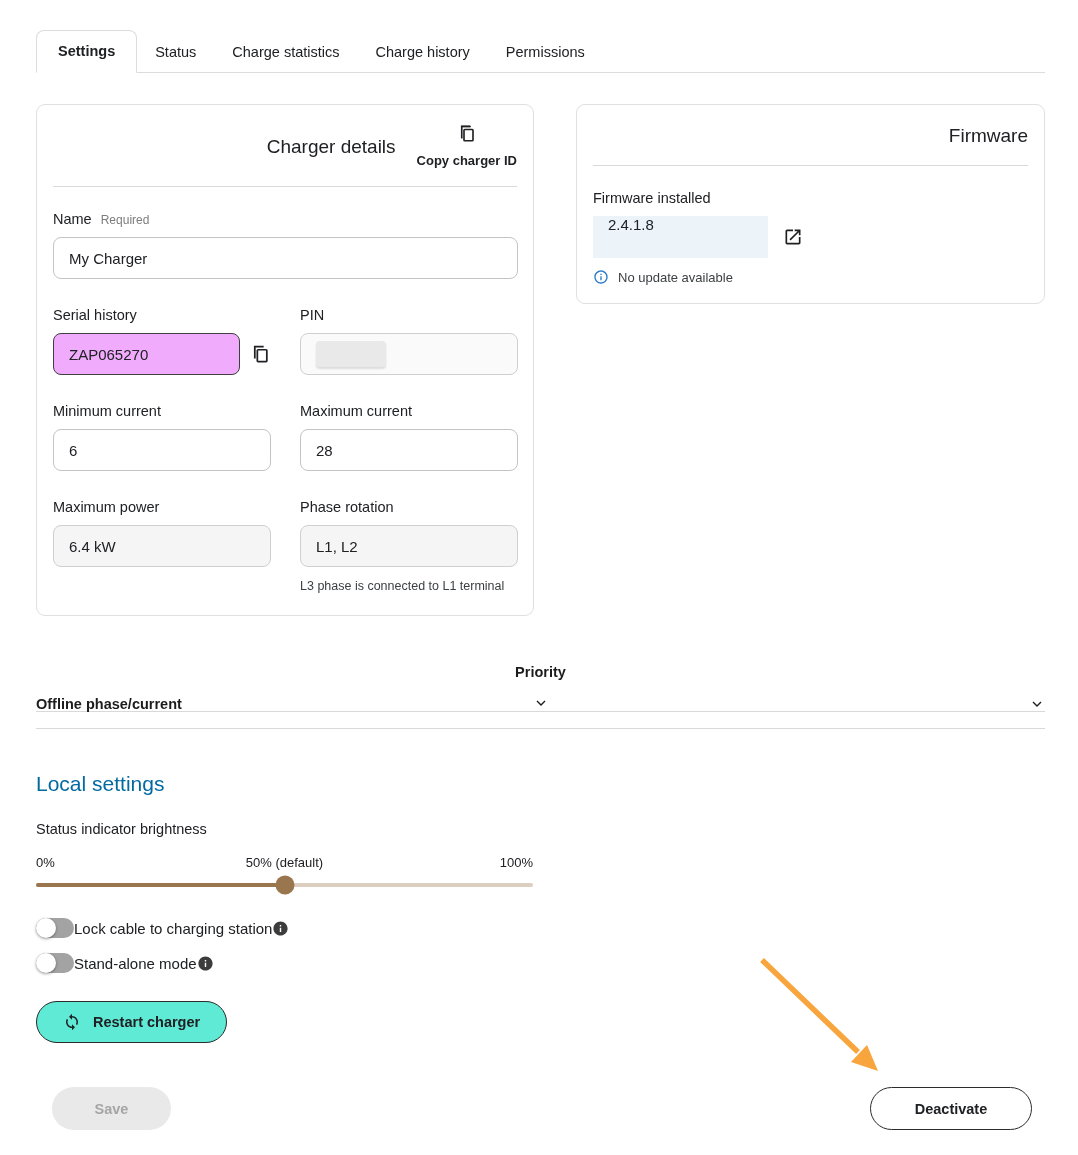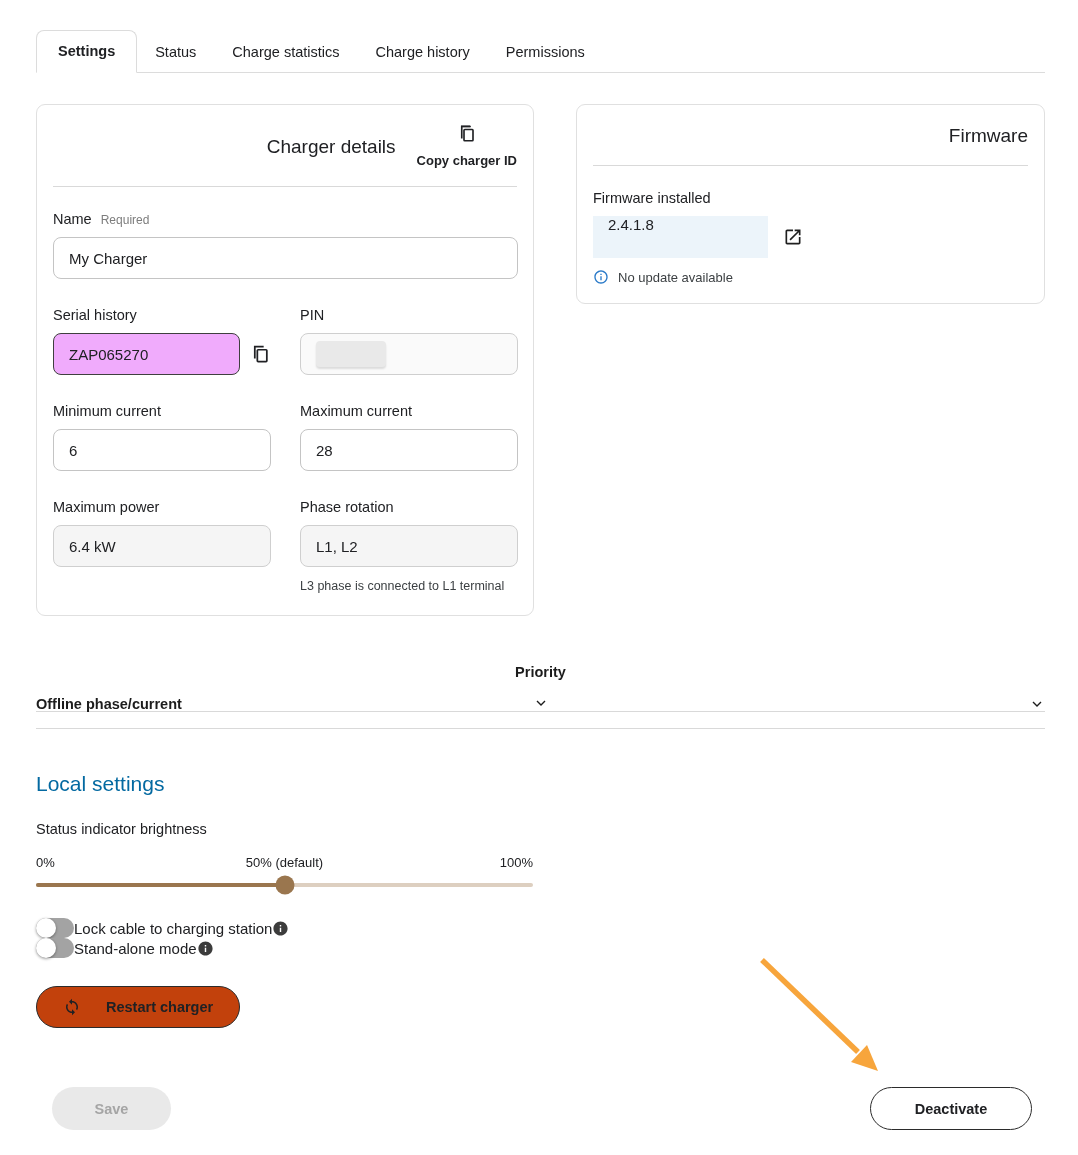--- a/index.html
+++ b/index.html
@@ -61,26 +61,26 @@
   .brightness-lbl { font-size:14.5px; margin-top:25px; }
   .slider { width:497px; margin-top:18px; position:relative; }
   .slider-labels { display:flex; justify-content:space-between; font-size:13px; color:#202124; }
   .slider-mid { position:absolute; left:50%; transform:translateX(-50%); top:0; }
   .track { position:relative; margin-top:13px; height:4px; border-radius:2px; background:#ddcfc0; }
   .track-fill { position:absolute; left:0; top:0; bottom:0; width:var(--pct,50%); background:#9a764e; border-radius:2px; }
   .thumb { position:absolute; left:var(--pct,50%); top:50%; transform:translate(-50%,-50%); width:19px; height:19px; border-radius:50%; background:#9a764e; cursor:pointer; }
 
   .toggle-row { display:flex; align-items:center; margin-top:0; }
   .toggle-row.first { margin-top:31px; }
-  .toggle-row.second { }
+  .toggle-row.second { margin-top:15px; }
   .switch { position:relative; width:38px; height:20px; border-radius:10px; background:#a3a3a3; cursor:pointer; flex:0 0 auto; }
   .knob { position:absolute; left:0; top:0; width:20px; height:20px; border-radius:50%; background:#fff; box-shadow:0 1px 3px rgba(0,0,0,.4); }
   .toggle-lbl { font-size:15px; color:#202124; }
 
-  .restart-btn { margin-top:28px; display:inline-flex; align-items:center; gap:25px; height:42px; padding:0 26px; border:1.5px solid #2b2b2b; border-radius:21px; background:#c2410c; font-family:inherit; font-size:14.5px; font-weight:bold; color:#202124; cursor:pointer; }
+  .restart-btn { margin-top:28px; display:inline-flex; align-items:center; gap:12px; height:42px; padding:0 26px; border:1.5px solid #2b2b2b; border-radius:21px; background:#5eead4; font-family:inherit; font-size:14.5px; font-weight:bold; color:#202124; cursor:pointer; }
 
   
   .save-btn { position:absolute; left:52px; top:1087px; width:119px; height:43px; border:none; border-radius:22px; background:#e9e9e9; color:#a5a5a5; font-family:inherit; font-size:14.5px; font-weight:bold; cursor:default; }
   .deactivate-btn { position:absolute; left:870px; top:1087px; width:162px; height:43px; border:1.5px solid #2b2b2b; border-radius:22px; background:#fff; font-family:inherit; font-size:14.5px; font-weight:bold; color:#202124; cursor:pointer; }
 
   .arrow-overlay { position:absolute; left:750px; top:948px; pointer-events:none; }
 
   svg { display:block; }
 </style>
 </head>

